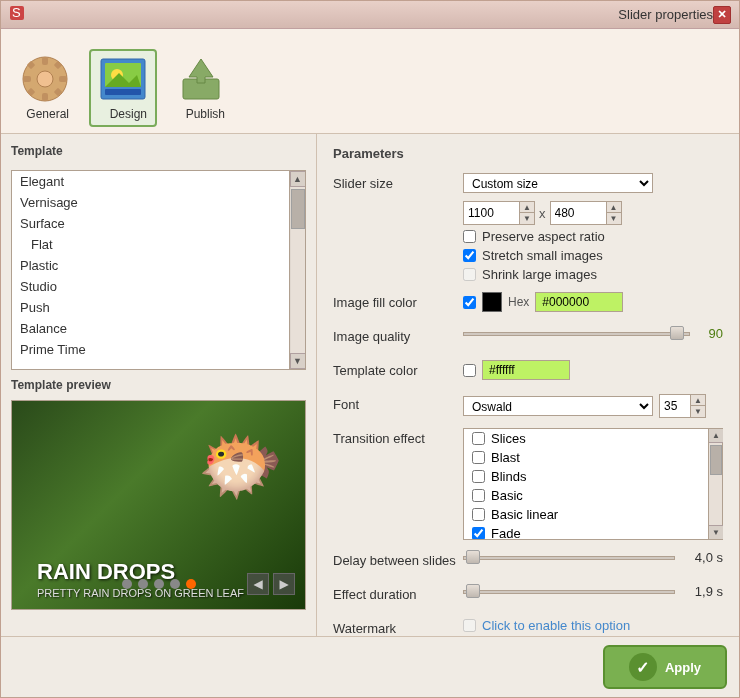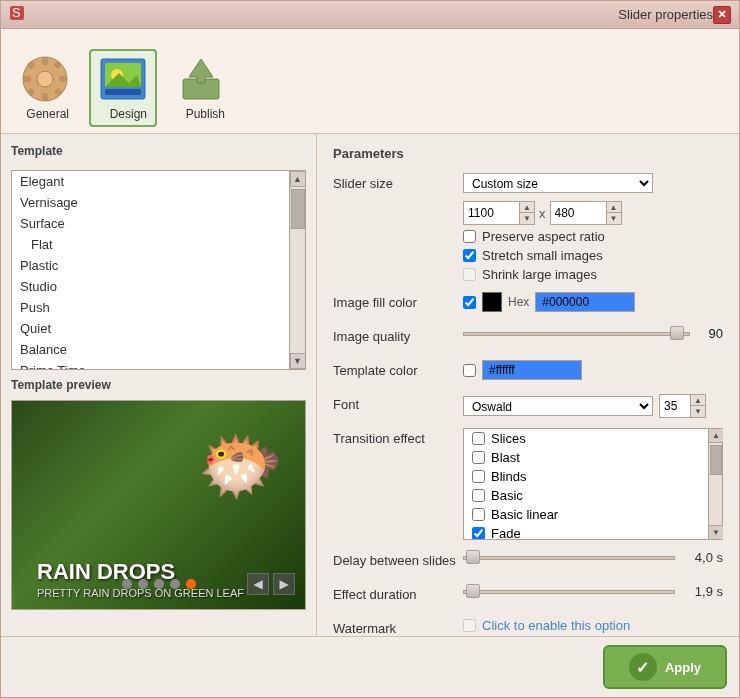--- a/index.html
+++ b/index.html
@@ -62,26 +62,26 @@
     .x-label { color: #555; }
 
     .checkbox-row { display: flex; align-items: center; gap: 6px; }
     .checkbox-row label { color: #333; cursor: pointer; }
     input[type=checkbox] { cursor: pointer; }
     .disabled-text { color: #aaa; }
 
     .color-row { display: flex; align-items: center; gap: 6px; }
     .color-swatch { width: 20px; height: 20px; background: #000; border: 1px solid #666; }
     .hex-label { color: #555; font-size: 12px; }
-    .hex-input { border: 1px solid #b0a090; padding: 2px 6px; width: 100px; font-size: 12px; background: #3b82f6; }
+    .hex-input { border: 1px solid #b0a090; padding: 2px 6px; width: 88px; font-size: 12px; background: #bef264; }
 
     .quality-row { display: flex; align-items: center; gap: 8px; }
     .slider-track { flex: 1; height: 4px; background: #d0c8c0; border: 1px solid #b0a090; position: relative; }
     .slider-thumb { position: absolute; right: 5px; top: -7px; width: 14px; height: 14px; background: linear-gradient(to bottom, #e8e0d8, #c0b8b0); border: 1px solid #a0a0a0; border-radius: 2px; cursor: pointer; }
-    .quality-value { color: #0f172a; min-width: 25px; text-align: right; }
+    .quality-value { color: #4d7c0f; min-width: 25px; text-align: right; }
 
     .font-row { display: flex; align-items: center; gap: 6px; }
     .font-size-wrap { display: flex; border: 1px solid #b0a090; background: white; }
     .font-size-input { border: none; outline: none; width: 30px; padding: 2px 4px; font-size: 12px; }
 
     .transition-wrap { border: 1px solid #b0a090; background: white; position: relative; }
     .transition-list { max-height: 110px; overflow-y: auto; }
     .transition-item { display: flex; align-items: center; gap: 6px; padding: 2px 8px; cursor: pointer; }
 
     .delay-row { display: flex; align-items: center; gap: 8px; }
@@ -164,21 +164,20 @@
 
       <div class="template-list-container">
         <div class="template-list" id="template-list">
         <div class="template-item" style="padding-right: 20px;">Elegant</div>
             <div class="template-item" style="padding-right: 20px;">Vernisage</div>
             <div class="template-item" style="padding-right: 20px;">Surface</div>
             <div class="template-item" style="padding-right: 20px; margin-left: 11px;">Flat</div>
             <div class="template-item" style="padding-right: 20px;">Plastic</div>
             <div class="template-item" style="padding-right: 20px;">Studio</div>
             <div class="template-item" style="padding-right: 20px;">Push</div>
-            <div class="template-item" style="padding-right: 20px;">Quiet</div>
             <div class="template-item" style="padding-right: 20px;">Balance</div>
             <div class="template-item" style="padding-right: 20px;">Prime Time</div>
           </div>
         <div class="list-scrollbar">
           <div class="scroll-arrow">▲</div>
           <div class="scroll-track">
             <div class="scroll-thumb"></div>
           </div>
           <div class="scroll-arrow">▼</div>
         </div>

